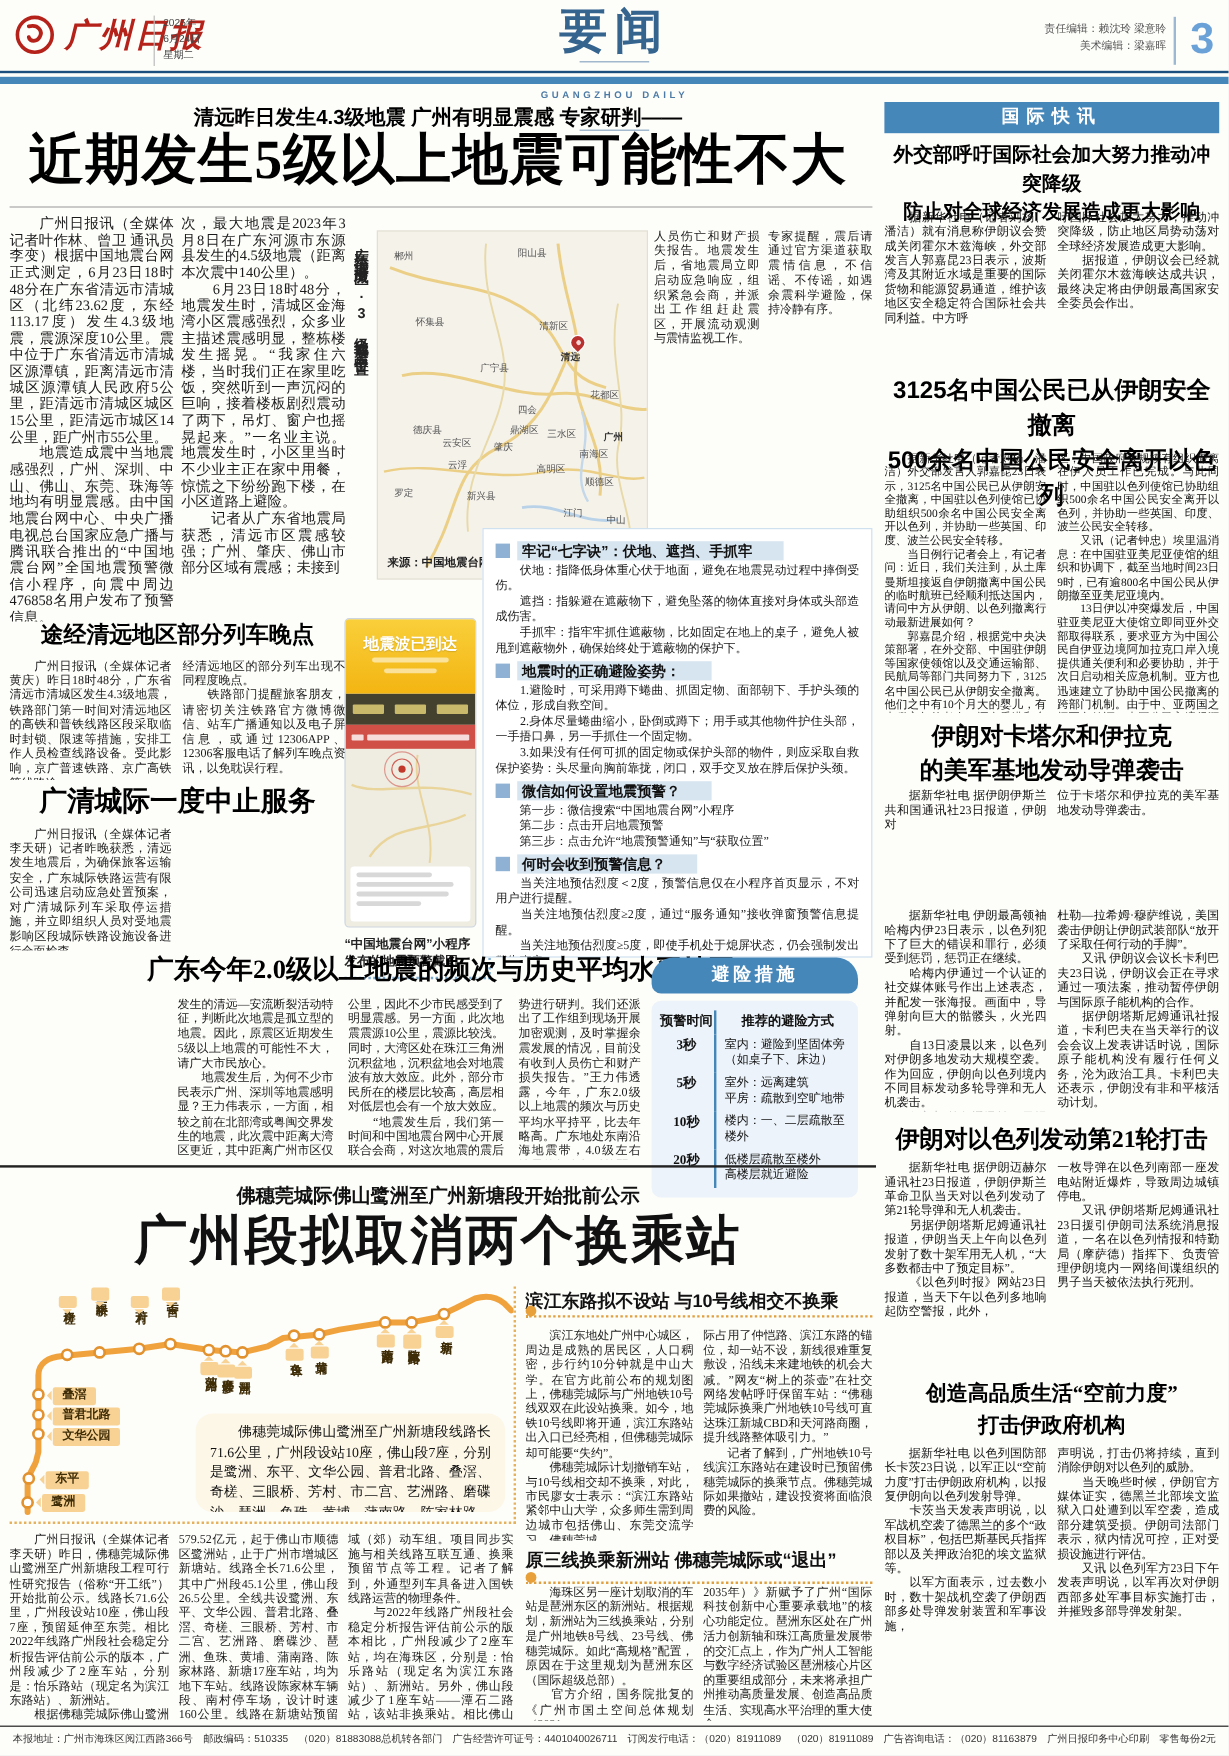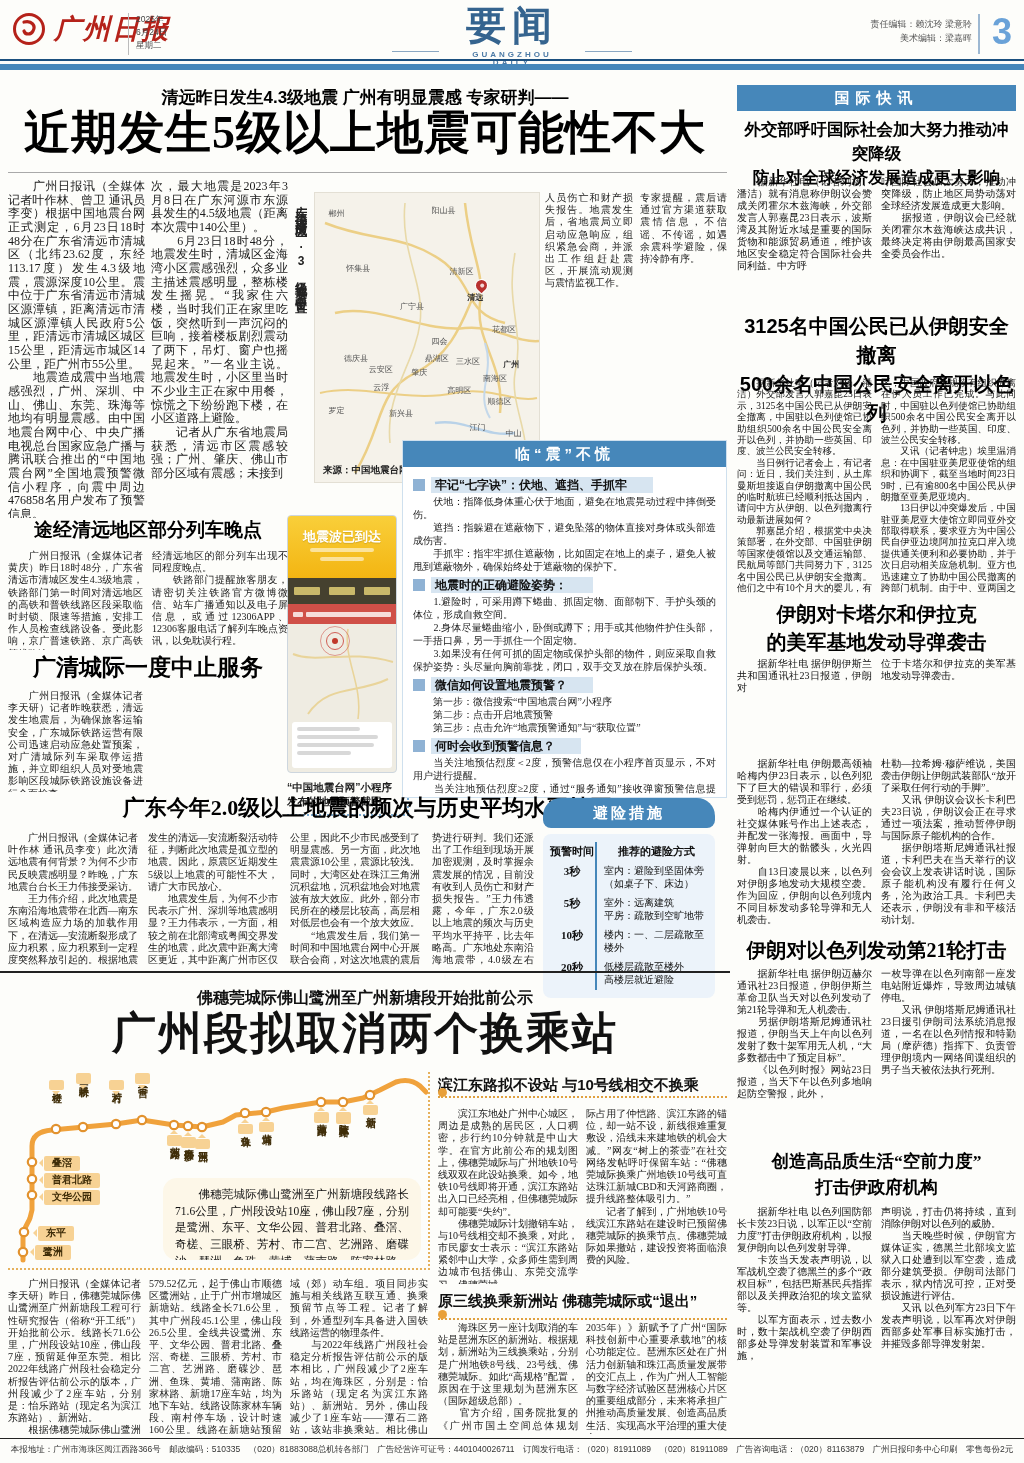--- a/index.html
+++ b/index.html
@@ -98,21 +98,21 @@
     <div class="logo-text">广州日报</div>
   </div>
   <div class="abs date-block" style="left:128px; top:13px; height:42px;">
     <div>2025年</div>
     <div>6月24日</div>
     <div>星期二</div>
   </div>
 
   <div class="abs" style="left:392px; top:6px; width:240px; text-align:center;">
     <div class="section-title">要闻</div>
-    <div style="display:flex; justify-content:center; gap:24px; margin-top:5px;">
+    <div style="display:flex; align-items:center; justify-content:center; gap:24px; margin-top:5px;flex-direction:column;">
       <div class="mini-rule"></div>
       <div class="gzdaily">GUANGZHOU DAILY</div>
       <div class="mini-rule"></div>
     </div>
   </div>
 
   <div class="abs editors" style="right:52px; top:18px;">
     <div>责任编辑：赖沈玲 梁意聆</div>
     <div>美术编辑：梁嘉晖</div>
   </div>
@@ -203,21 +203,20 @@
       <i style="width:70%;"></i>
         <i style="width:90%;"></i>
         <i style="width:85%;"></i>
         <i style="width:60%;"></i>
     </div>
   </div>
   <div class="abs ph-cap" style="left:287px; top:778px; width:122px;">“中国地震台网”小程序
 发布的地震预警截图</div>
 
   <div class="abs calm" style="left:402px; top:440px; width:325px; height:358px;">
-    <div class="calm-title">临“震”不慌</div>
     <div class="calm-body">
       <div class="calm-h">
           <span class="sq"></span>
           <span class="ht">牢记“七字诀”：伏地、遮挡、手抓牢</span>
         </div>
       <div class="calm-p">　　伏地：指降低身体重心伏于地面，避免在地震晃动过程中摔倒受伤。
 　　遮挡：指躲避在遮蔽物下，避免坠落的物体直接对身体或头部造成伤害。
 　　手抓牢：指牢牢抓住遮蔽物，比如固定在地上的桌子，避免人被甩到遮蔽物外，确保始终处于遮蔽物的保护下。</div>
       <div class="calm-h">
           <span class="sq"></span>
@@ -245,22 +244,20 @@
 
   <div class="abs subhead-serif" style="left:8px; top:520px; width:280px;">途经清远地区部分列车晚点</div>
   <div class="abs txt t10" style="left:8px;  top:550px; width:135px; height:100px;">　　广州日报讯（全媒体记者黄庆）昨日18时48分，广东省清远市清城区发生4.3级地震，铁路部门第一时间对清远地区的高铁和普铁线路区段采取临时封锁、限速等措施，安排工作人员检查线路设备。受此影响，京广普速铁路、京广高铁等线路途</div>
   <div class="abs txt t10" style="left:152px; top:550px; width:136px; height:100px;">经清远地区的部分列车出现不同程度晚点。
 　　铁路部门提醒旅客朋友，请密切关注铁路官方微博微信、站车广播通知以及电子屏信息，或通过12306APP、12306客服电话了解列车晚点资讯，以免耽误行程。</div>
 
   <div class="abs subhead-serif" style="left:8px; top:655px; width:280px; font-size:23px;">广清城际一度中止服务</div>
   <div class="abs txt t10" style="left:8px;  top:690px; width:135px; height:102px;">　　广州日报讯（全媒体记者李天研）记者昨晚获悉，清远发生地震后，为确保旅客运输安全，广东城际铁路运营有限公司迅速启动应急处置预案，对广清城际列车采取停运措施，并立即组织人员对受地震影响区段城际铁路设施设备进行全面检查。</div>
 
   <div class="abs subhead-serif" style="left:8px; top:796px; width:719px; font-size:22px;">广东今年2.0级以上地震的频次与历史平均水平持平</div>
-  <div class="abs txt t10" style="left:8px;   top:832px; width:130px; height:134px;">　　广州日报讯（全媒体记者叶作林 通讯员李变）此次清远地震有何背景？为何不少市民反映震感明显？昨晚，广东地震台台长王力伟接受采访。
-　　王力伟介绍，此次地震是东南沿海地震带在北西—南东区域构造应力场的加载作用下，在清远—安流断裂形成了应力积累，应力积累到一定程度突然释放引起的。根据地震</div>
   <div class="abs txt t10" style="left:148px; top:832px; width:130px; height:134px;">发生的清远—安流断裂活动特征，判断此次地震是孤立型的地震。因此，原震区近期发生5级以上地震的可能性不大，请广大市民放心。
 　　地震发生后，为何不少市民表示广州、深圳等地震感明显？王力伟表示，一方面，相较之前在北部湾或粤闽交界发生的地震，此次震中距离大湾区更近，其中距离广州市区仅55</div>
   <div class="abs txt t10" style="left:290px; top:832px; width:130px; height:134px;">公里，因此不少市民感受到了明显震感。另一方面，此次地震震源10公里，震源比较浅。同时，大湾区处在珠江三角洲沉积盆地，沉积盆地会对地震波有放大效应。此外，部分市民所在的楼层比较高，高层相对低层也会有一个放大效应。
 　　“地震发生后，我们第一时间和中国地震台网中心开展联合会商，对这次地震的震后趋</div>
   <div class="abs txt t10" style="left:432px; top:832px; width:102px; height:134px;">势进行研判。我们还派出了工作组到现场开展加密观测，及时掌握余震发展的情况，目前没有收到人员伤亡和财产损失报告。”王力伟透露，今年，广东2.0级以上地震的频次与历史平均水平持平，比去年略高。广东地处东南沿海地震带，4.0级左右地震的频次相对较弱，3.0级地震发生的频次、强度与历史平均水平相当。</div>
 
   <div class="abs" style="left:543px; top:798px; width:172px;">
     <div class="evac-title">避险措施</div>
     <div class="evac-body">
       <div class="evac-row evac-head">

